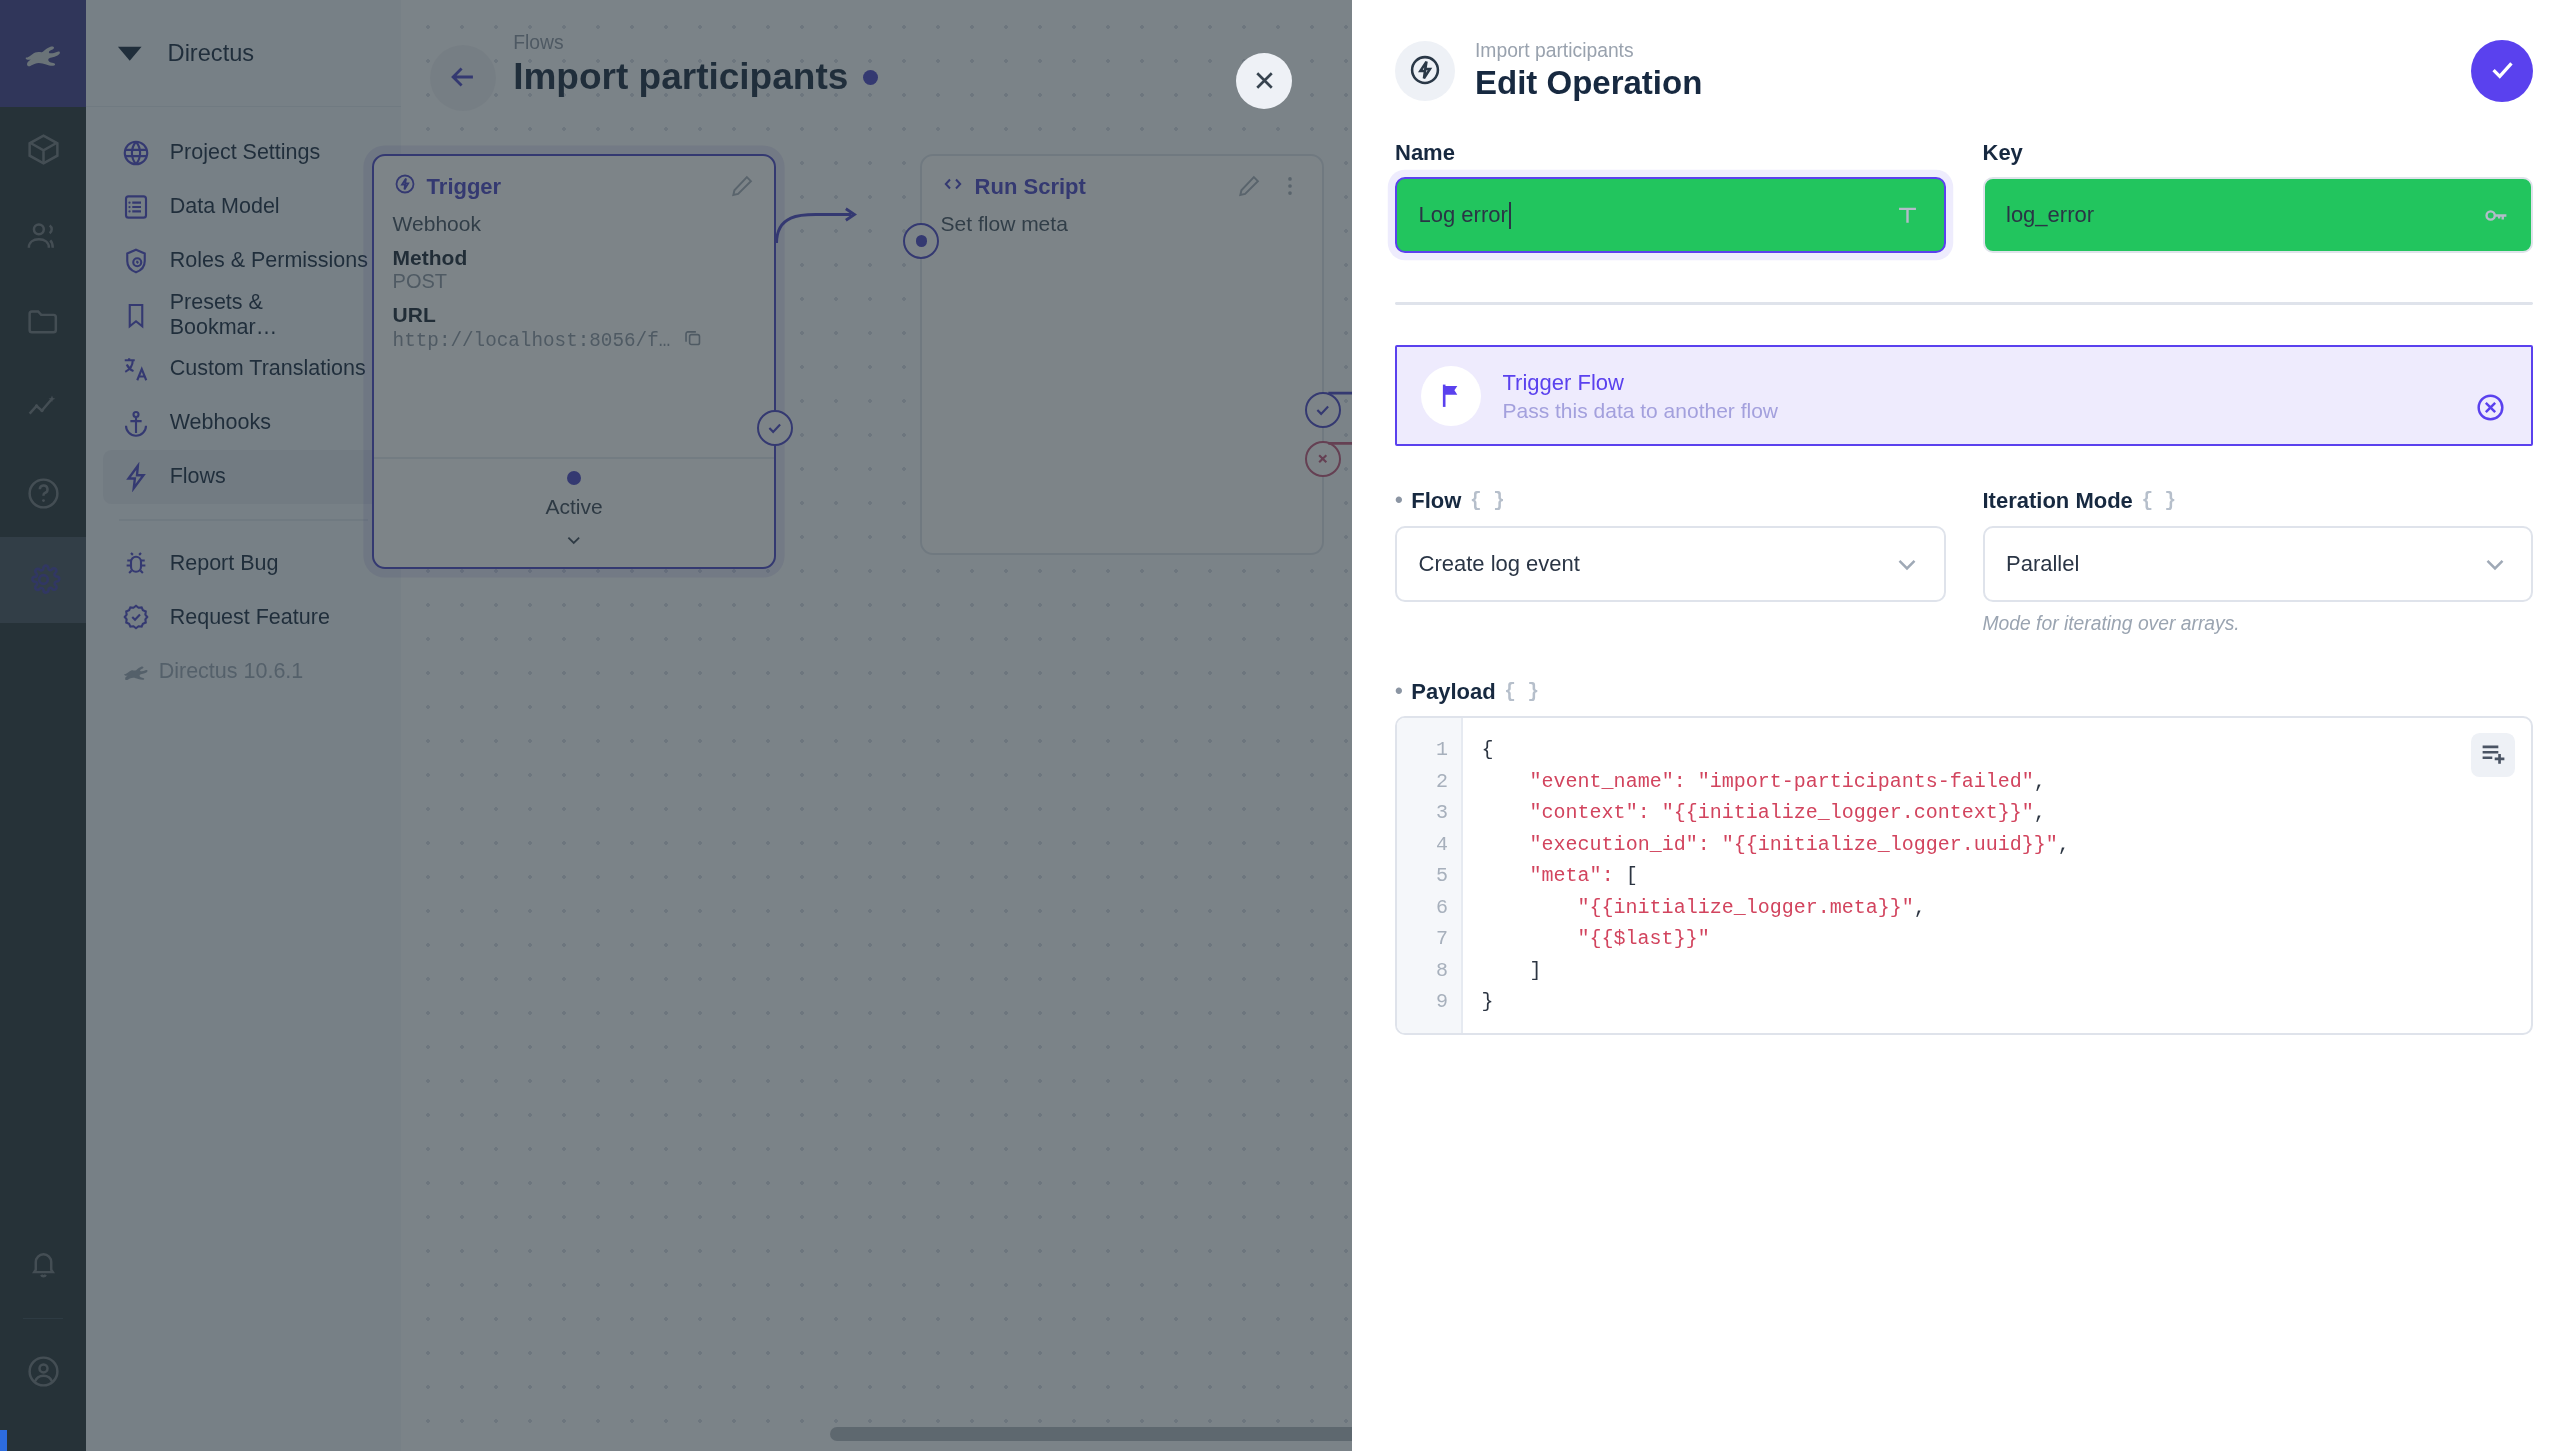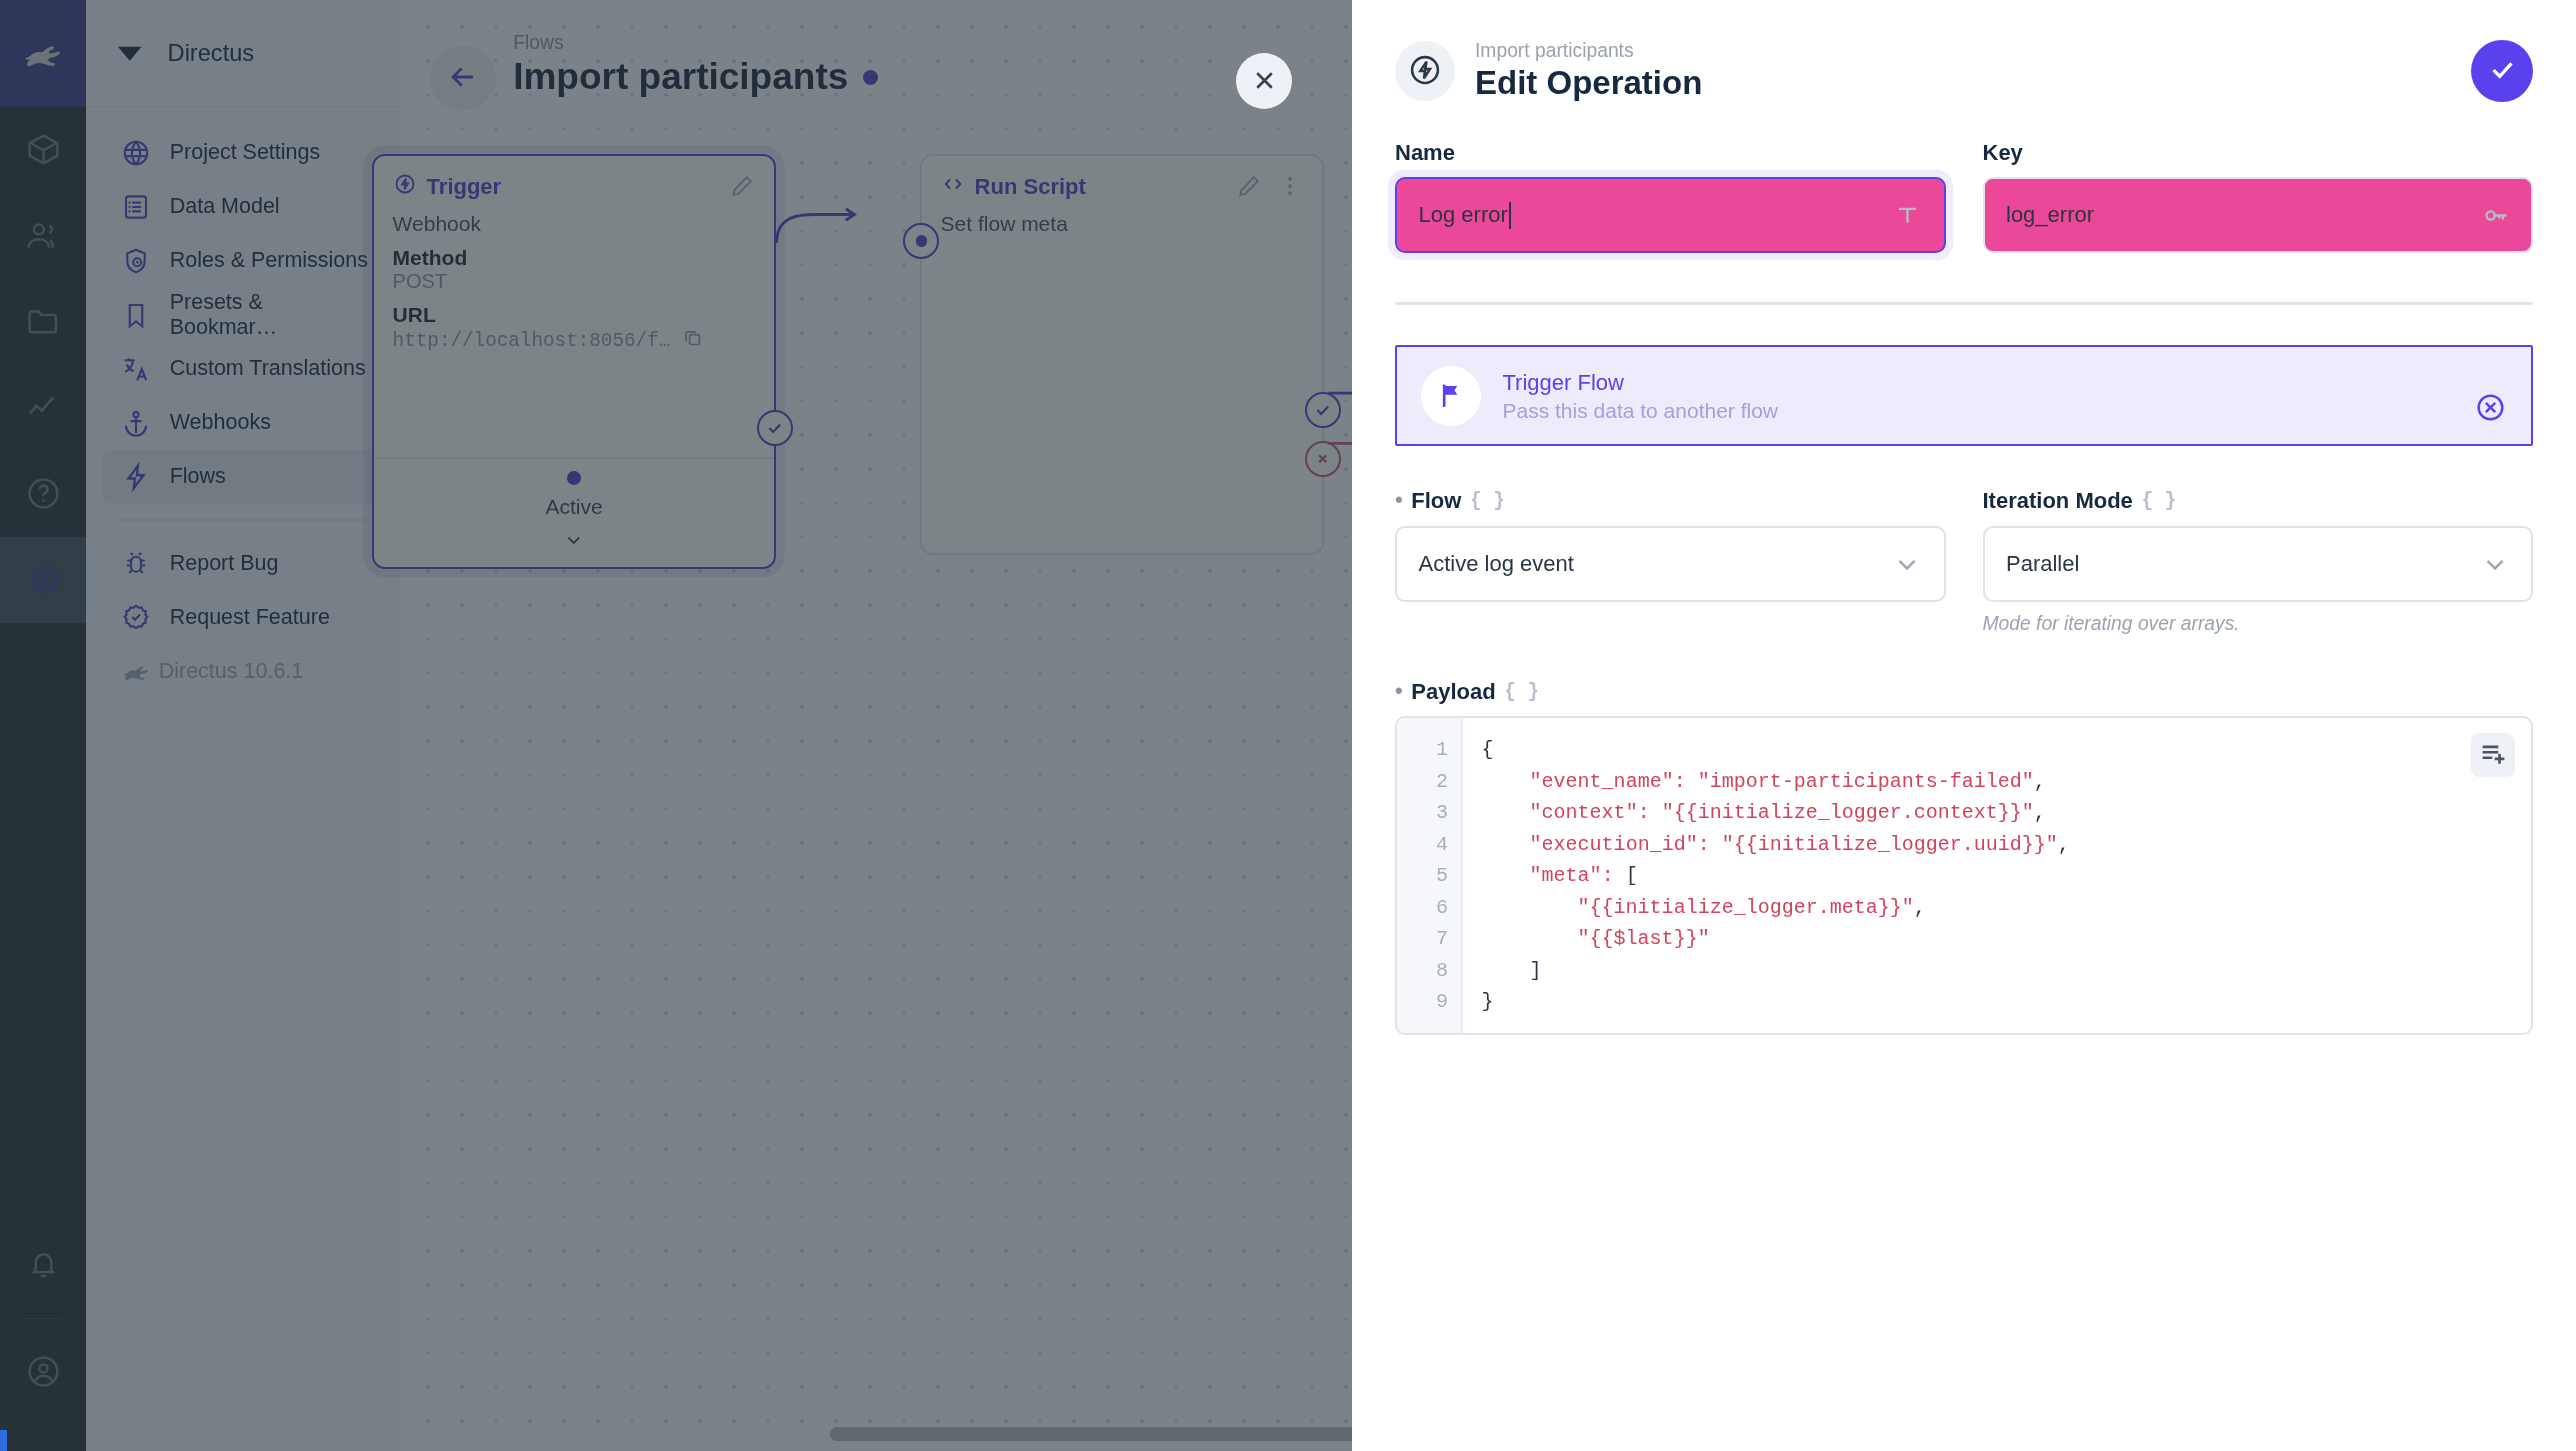--- a/index.html
+++ b/index.html
@@ -128,21 +128,21 @@
     display: flex; align-items: center; justify-content: center; color: #fff; flex: none;
   }
   .save-btn svg { width: 33px; height: 33px; }
 
   .form { padding: 37px 43px 0 43px; }
   .row2 { display: grid; grid-template-columns: 1fr 1fr; column-gap: 37px; }
   .field-label { font-size: 22px; font-weight: 700; color: #172940; margin-bottom: 11.4px; display:flex; align-items:center; gap:8.6px;}
   .field-label .req { color: #8b95a3; font-size: 22px; line-height: 0; position: relative; top: -1.4px; }
   .field-label .braces { color: #b6bfcb; font-size: 19.3px; font-family: "Liberation Mono", monospace; }
   .inp {
-    height: 76px; border: 2.9px solid #dfe3eb; border-radius: 10px; background: #ec4899;
+    height: 76px; border: 2.9px solid #dfe3eb; border-radius: 10px; background: #22c55e;
     display: flex; align-items: center; padding: 0 21.5px; font-size: 22px; color: #2a3545; text-align: center;
   }
   .inp.focus { border-color: #5A41EE; box-shadow: 0 0 0 7.2px rgba(90,65,238,.10); }
   .inp .val { flex: 1 1 auto; display: flex; align-items: center; }
   .caret { display:inline-block; width: 2.1px; height: 27px; background: #2a3545; margin-left: 1.4px; }
   .inp .aff { color: #b3bcc9; display:flex; align-items:center; }
   .inp .aff svg { width: 29px; height: 29px; }
 
   .divider { height: 2.9px; background: #dfe3eb; margin: 49px 0 40px 0; border-radius: 1.4px; }
 
@@ -618,21 +618,21 @@
       </div>
 
       <div class="row2" style="margin-top:42px">
         <div>
           <div class="field-label">
             <span class="req">•</span>
             <span>Flow</span>
             <span class="braces">{ }</span>
           </div>
           <div class="sel-box">
-            <span>Active log event</span>
+            <span>Create log event</span>
             <span class="chev">
                 <svg viewBox="0 0 24 24" fill="none" stroke="currentColor" stroke-width="2">
                   <path d="M6 9.5 12 15.5 18 9.5"></path>
                 </svg>
               </span>
           </div>
         </div>
         <div>
           <div class="field-label">
             <span>Iteration Mode</span>

